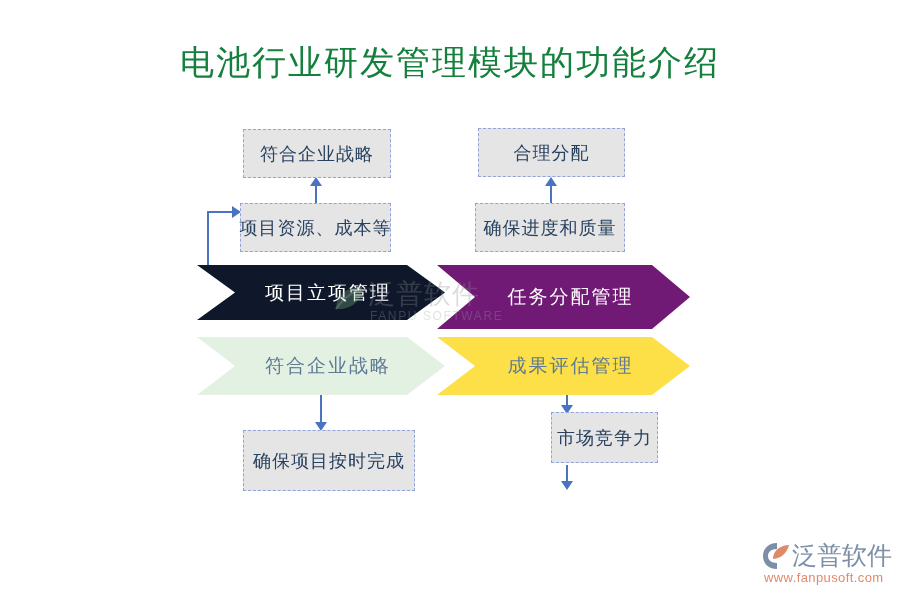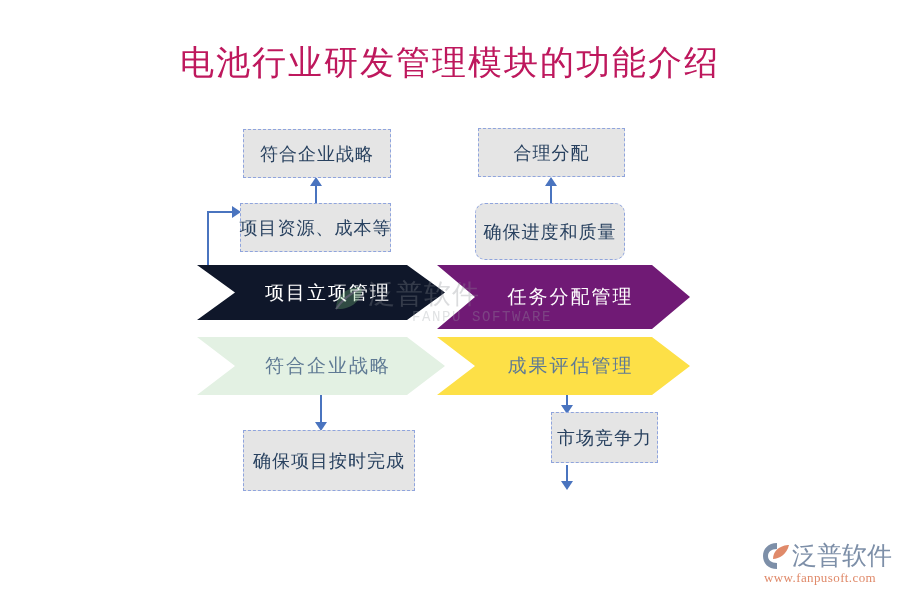--- a/index.html
+++ b/index.html
@@ -22,21 +22,21 @@
 
   
   #page-title {
     position: absolute;
     left: 0;
     top: 40px;
     width: 900px;
     text-align: center;
     font-size: 34px;
     letter-spacing: 2px;
-    color: #be185d;
+    color: #15803d;
     font-family: "Liberation Serif", "DejaVu Serif", serif;
     white-space: nowrap;
   }
 
   
   #center-watermark {
     position: absolute;
     left: 330px;
     top: 276px;
     width: 180px;
@@ -51,26 +51,25 @@
     font-size: 27px;
     color: #8b8f94;
     font-family: "Liberation Serif", "DejaVu Serif", serif;
     letter-spacing: 1px;
     white-space: nowrap;
   }
   #center-watermark .wm-en {
     position: absolute;
     left: 40px;
     top: 33px;
-    font-size: 14px;
+    font-size: 12px;
     color: #9aa0a6;
     letter-spacing: 1.6px;
-    font-family: Liberation Mono, monospace;
-    white-space: nowrap;
-    margin-left: 42px;
+    font-family: Liberation Sans, sans-serif;
+    white-space: nowrap;
   }
   #center-watermark .wm-leaf {
     position: absolute;
     left: 2px;
     top: 6px;
     width: 34px;
     height: 34px;
   }
 
   
@@ -97,21 +96,21 @@
     font-family: "Liberation Serif", "DejaVu Serif", serif;
     letter-spacing: 0px;
     white-space: nowrap;
   }
   #corner-logo .logo-url {
     position: absolute;
     left: 2px;
     top: 30px;
     font-size: 13px;
     color: #e08a6a;
-    font-family: Liberation Serif, serif;
+    font-family: Liberation Sans, sans-serif;
     letter-spacing: 0.4px;
     white-space: nowrap;
   }
 
   
   .note-box {
     position: absolute;
     box-sizing: border-box;
     background: #e5e5e5;
     border: 1px dashed #8fa4dd;
@@ -229,21 +228,21 @@
   </div>
 
   <div class="note-box" style="left:240px; top:203px; width:151px; height:49px;">
     <span>项目资源、成本等</span>
   </div>
 
   <div class="note-box" style="left:478px; top:128px; width:147px; height:49px;">
     <span>合理分配</span>
   </div>
 
-  <div class="note-box" style="left:475px; top:203px; width:150px; height:57px;border-radius:10px;">
+  <div class="note-box" style="left:475px; top:203px; width:150px; height:49px;">
     <span>确保进度和质量</span>
   </div>
 
   <div class="note-box" style="left:243px; top:430px; width:172px; height:61px;">
     <span>确保项目按时完成</span>
   </div>
 
   <div class="note-box" style="left:513px; top:412px; width:107px; height:51px;margin-left:38px;">
     <span>市场竞争力</span>
   </div>

